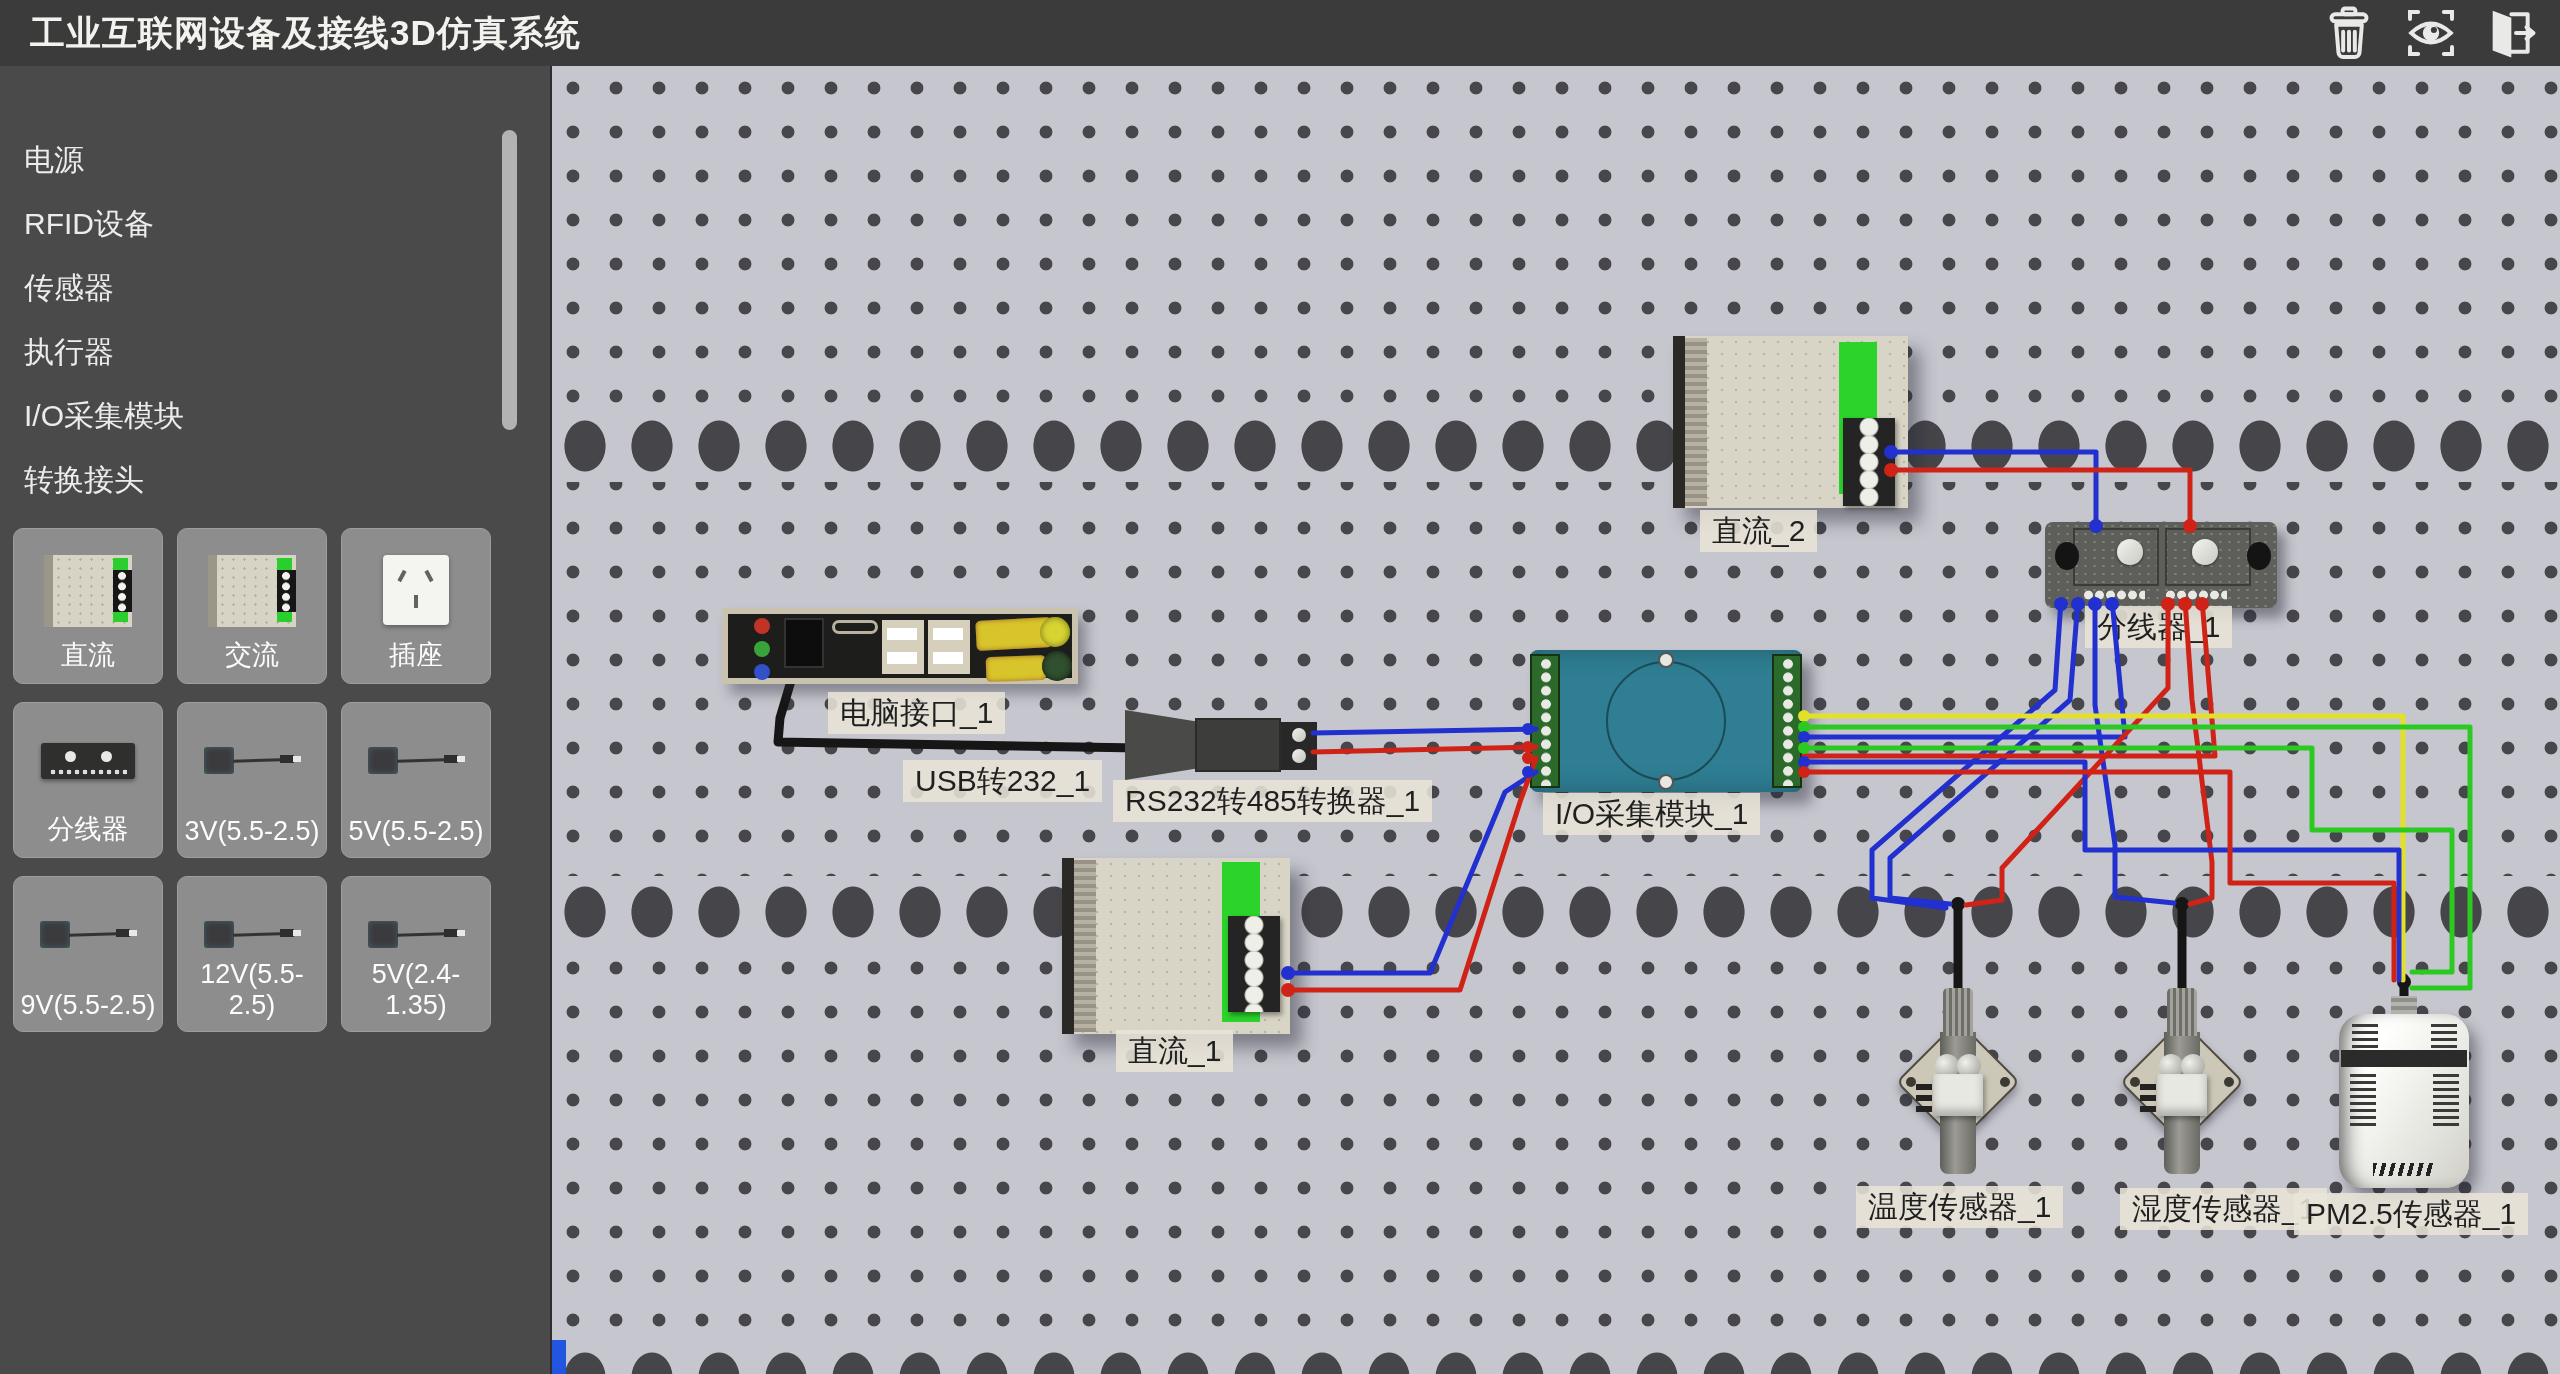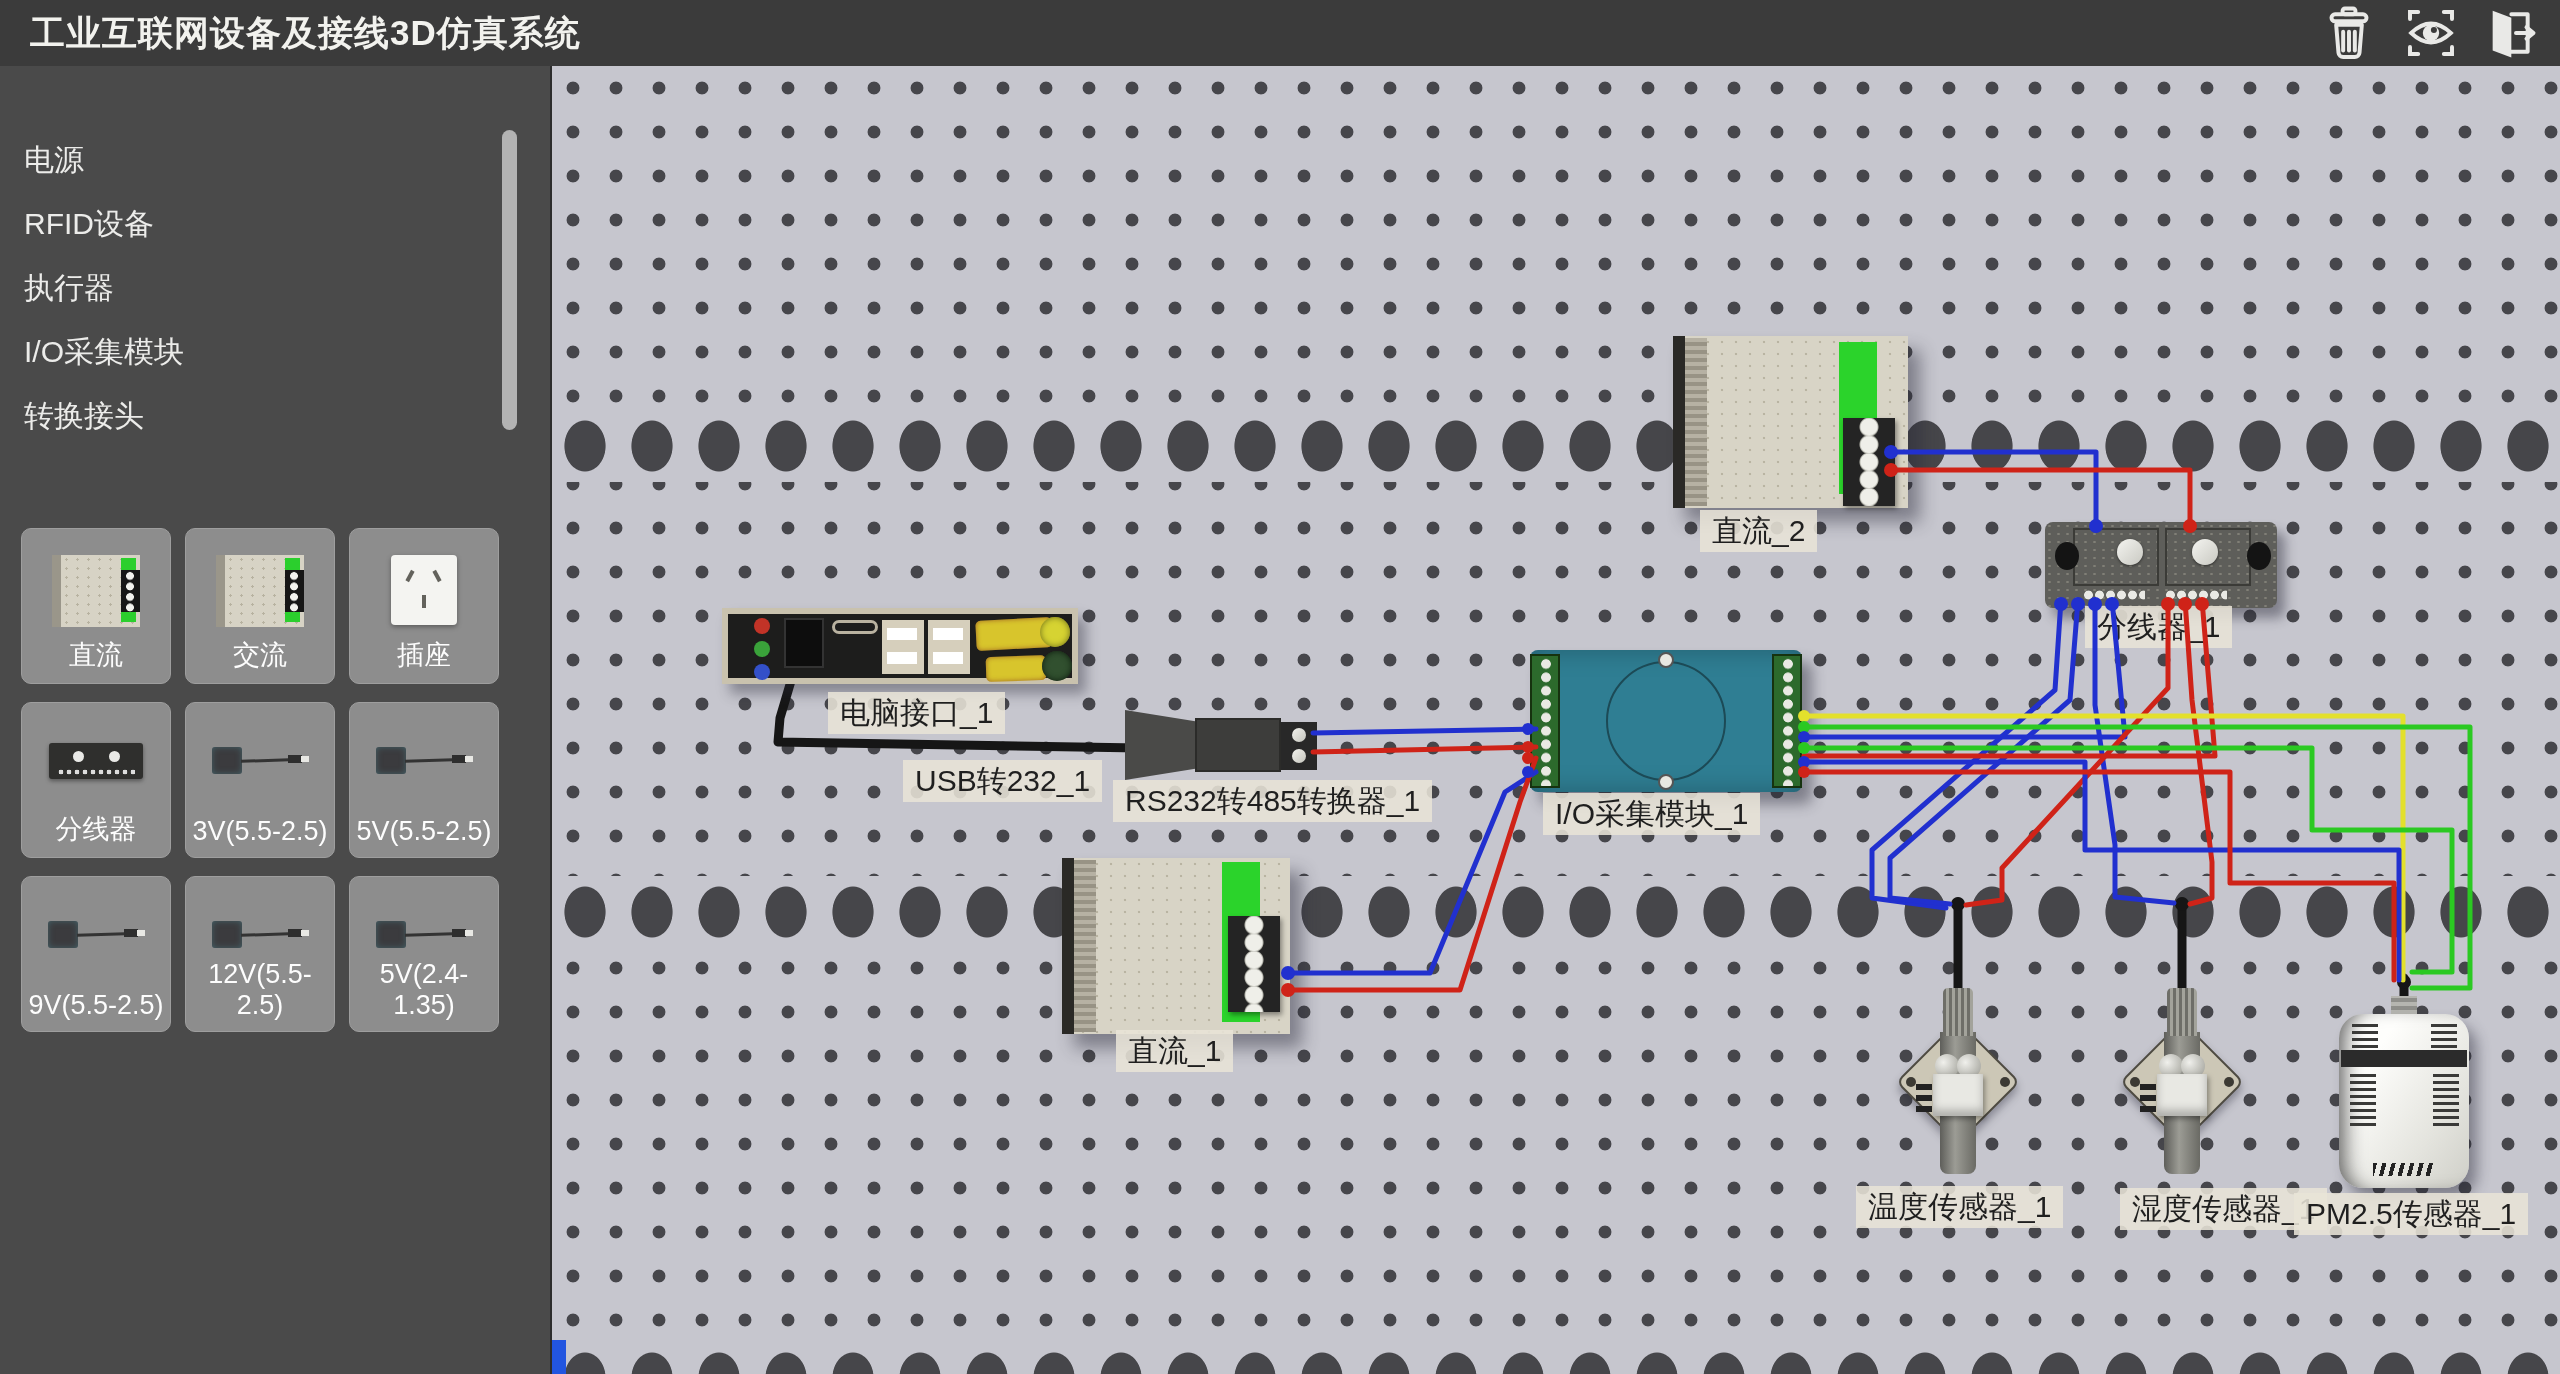--- a/index.html
+++ b/index.html
@@ -23,21 +23,21 @@
     color:#e9e9e6; font-size:30px; text-align:center; line-height:57px; }
   .hamburger { position:absolute; right:52px; top:16px; width:48px; height:26px; cursor:pointer; }
   .hamburger i { display:block; width:48px; height:4px; background:#9f9f9f; margin-bottom:7px; }
 
   .menu { position:absolute; left:0; top:62px; width:100%; }
   .m-item { height:64px; line-height:64px; padding-left:24px; color:#ececea; font-size:30px; cursor:pointer; }
   .sb-scroll { position:absolute; right:33px; top:64px; width:15px; height:300px; background:#b3b3b3;
     border-radius:8px; }
 
   .palette { position:absolute; left:13px; top:462px; width:528px; display:grid;
-    grid-template-columns:150px 150px 150px; grid-auto-rows:156px; column-gap:14px; row-gap:18px;margin-left:8px; }
+    grid-template-columns:150px 150px 150px; grid-auto-rows:156px; column-gap:14px; row-gap:18px; }
   .card { position:relative; background:#8d8d8d; border:1px solid #9e9e9e; border-radius:10px; cursor:pointer; }
   .card .lbl { position:absolute; left:0; right:0; bottom:10px; text-align:center; color:#fdfdfd; font-size:27px; }
   .ic { position:absolute; left:50%; top:26px; transform:translateX(-50%); }
   .ic i { position:absolute; display:block; }
 
   .ic-psu { width:88px; height:72px; background:#d7d3c5;
     background-image:radial-gradient(circle 1.2px, #b7b2a0 1px, transparent 1.4px);
     background-size:11px 9px; border-left:9px solid #9a968a; }
   .ic-psu i.a { right:4px; top:3px; width:15px; height:64px; background:#2bcf2d; }
   .ic-psu i.b { right:0; top:15px; width:19px; height:42px; background:#161616;
@@ -432,20 +432,23 @@
 
     <div class="menu" id="menu">
 
     <div class="m-item">
           <span>电源</span>
         </div>
         <div class="m-item">
           <span>RFID设备</span>
         </div>
         <div class="m-item">
+          <span>传感器</span>
+        </div>
+        <div class="m-item">
           <span>执行器</span>
         </div>
         <div class="m-item">
           <span>I/O采集模块</span>
         </div>
         <div class="m-item">
           <span>转换接头</span>
         </div>
       </div>
     <div class="sb-scroll"></div>

